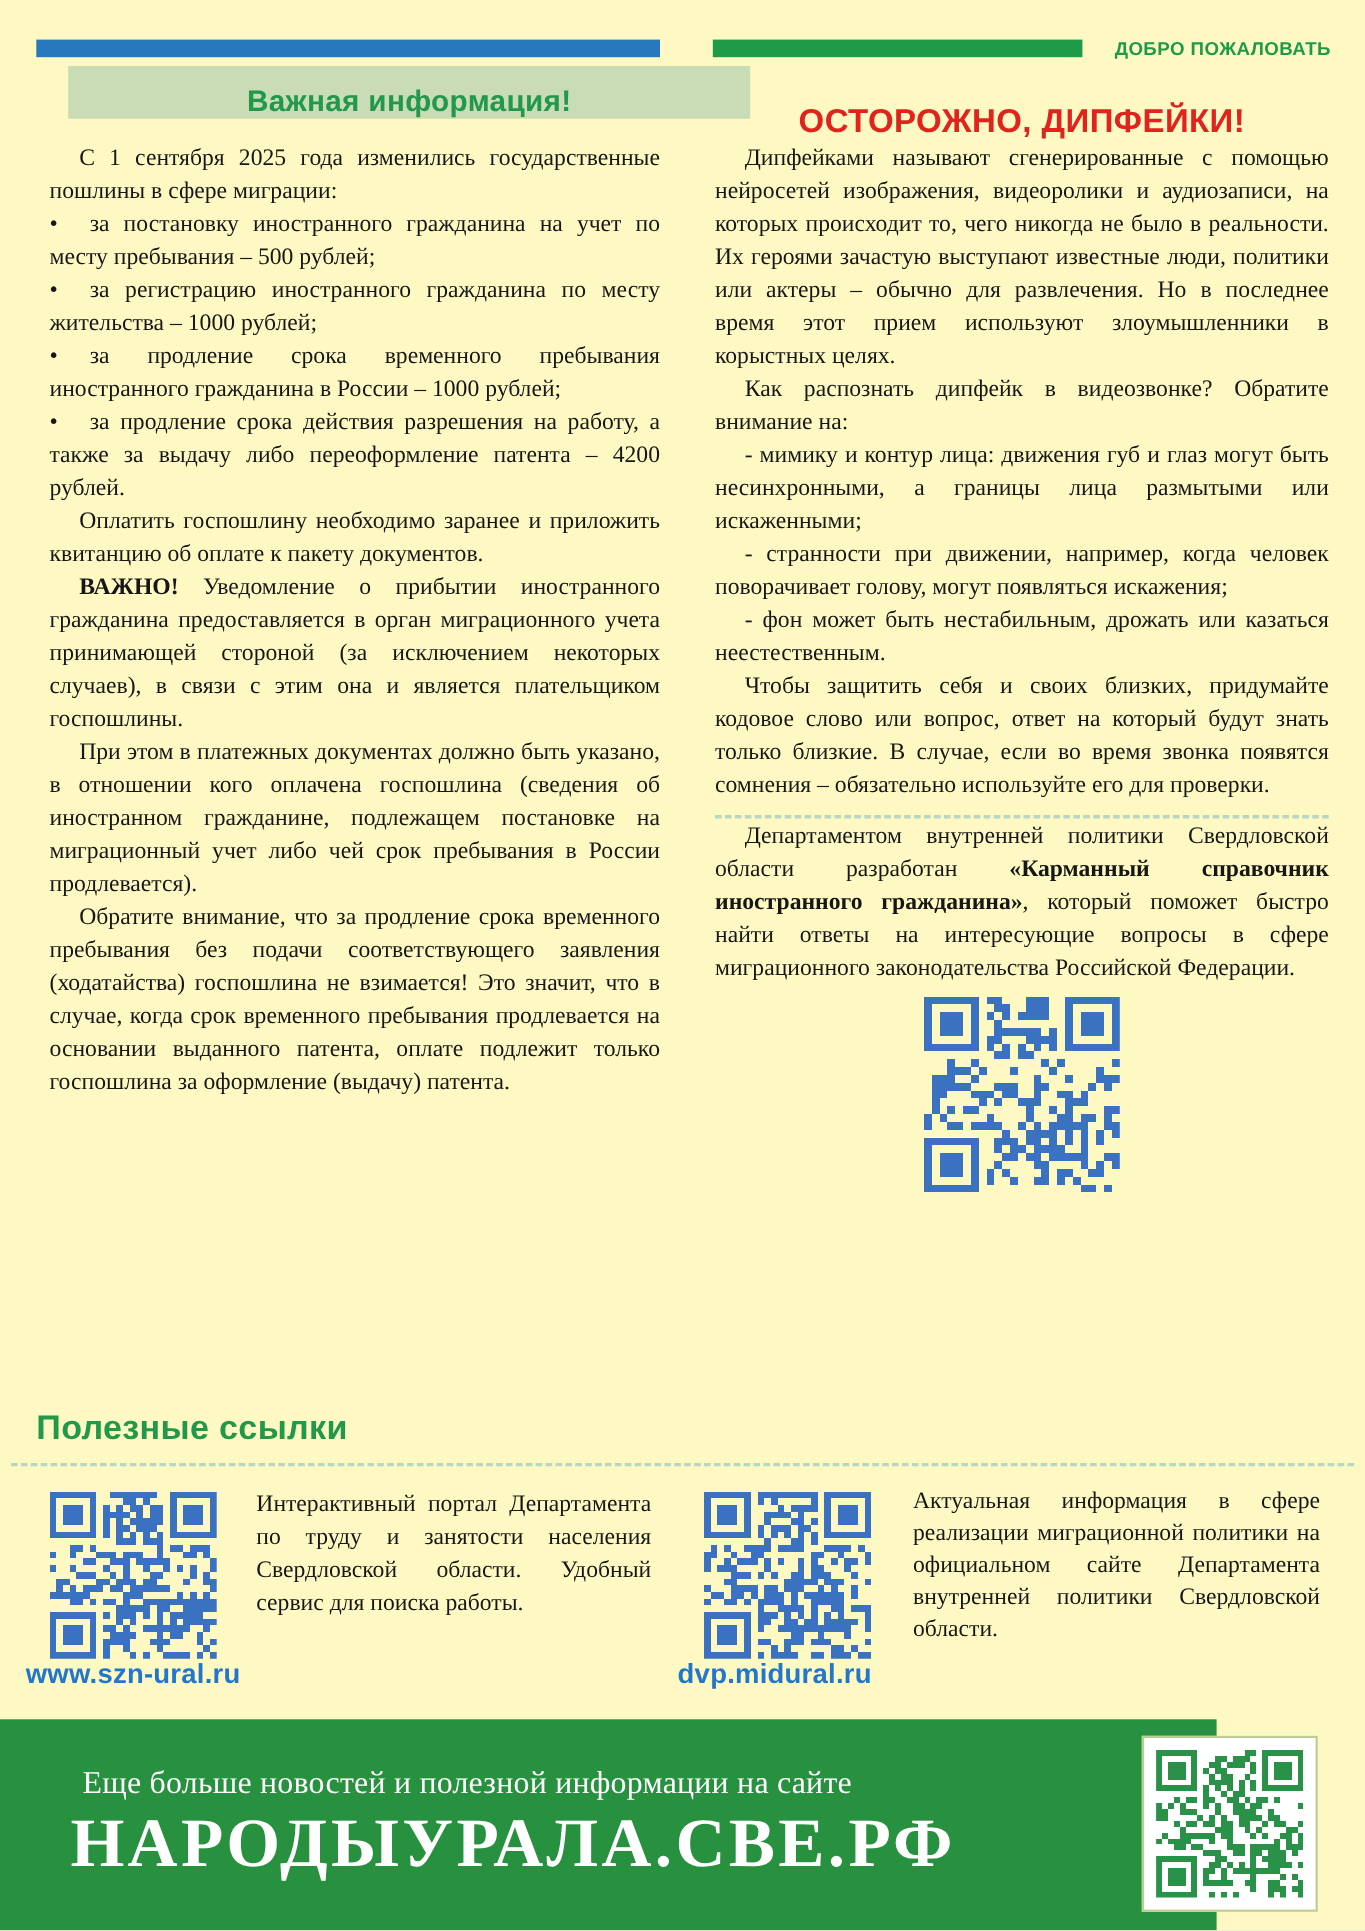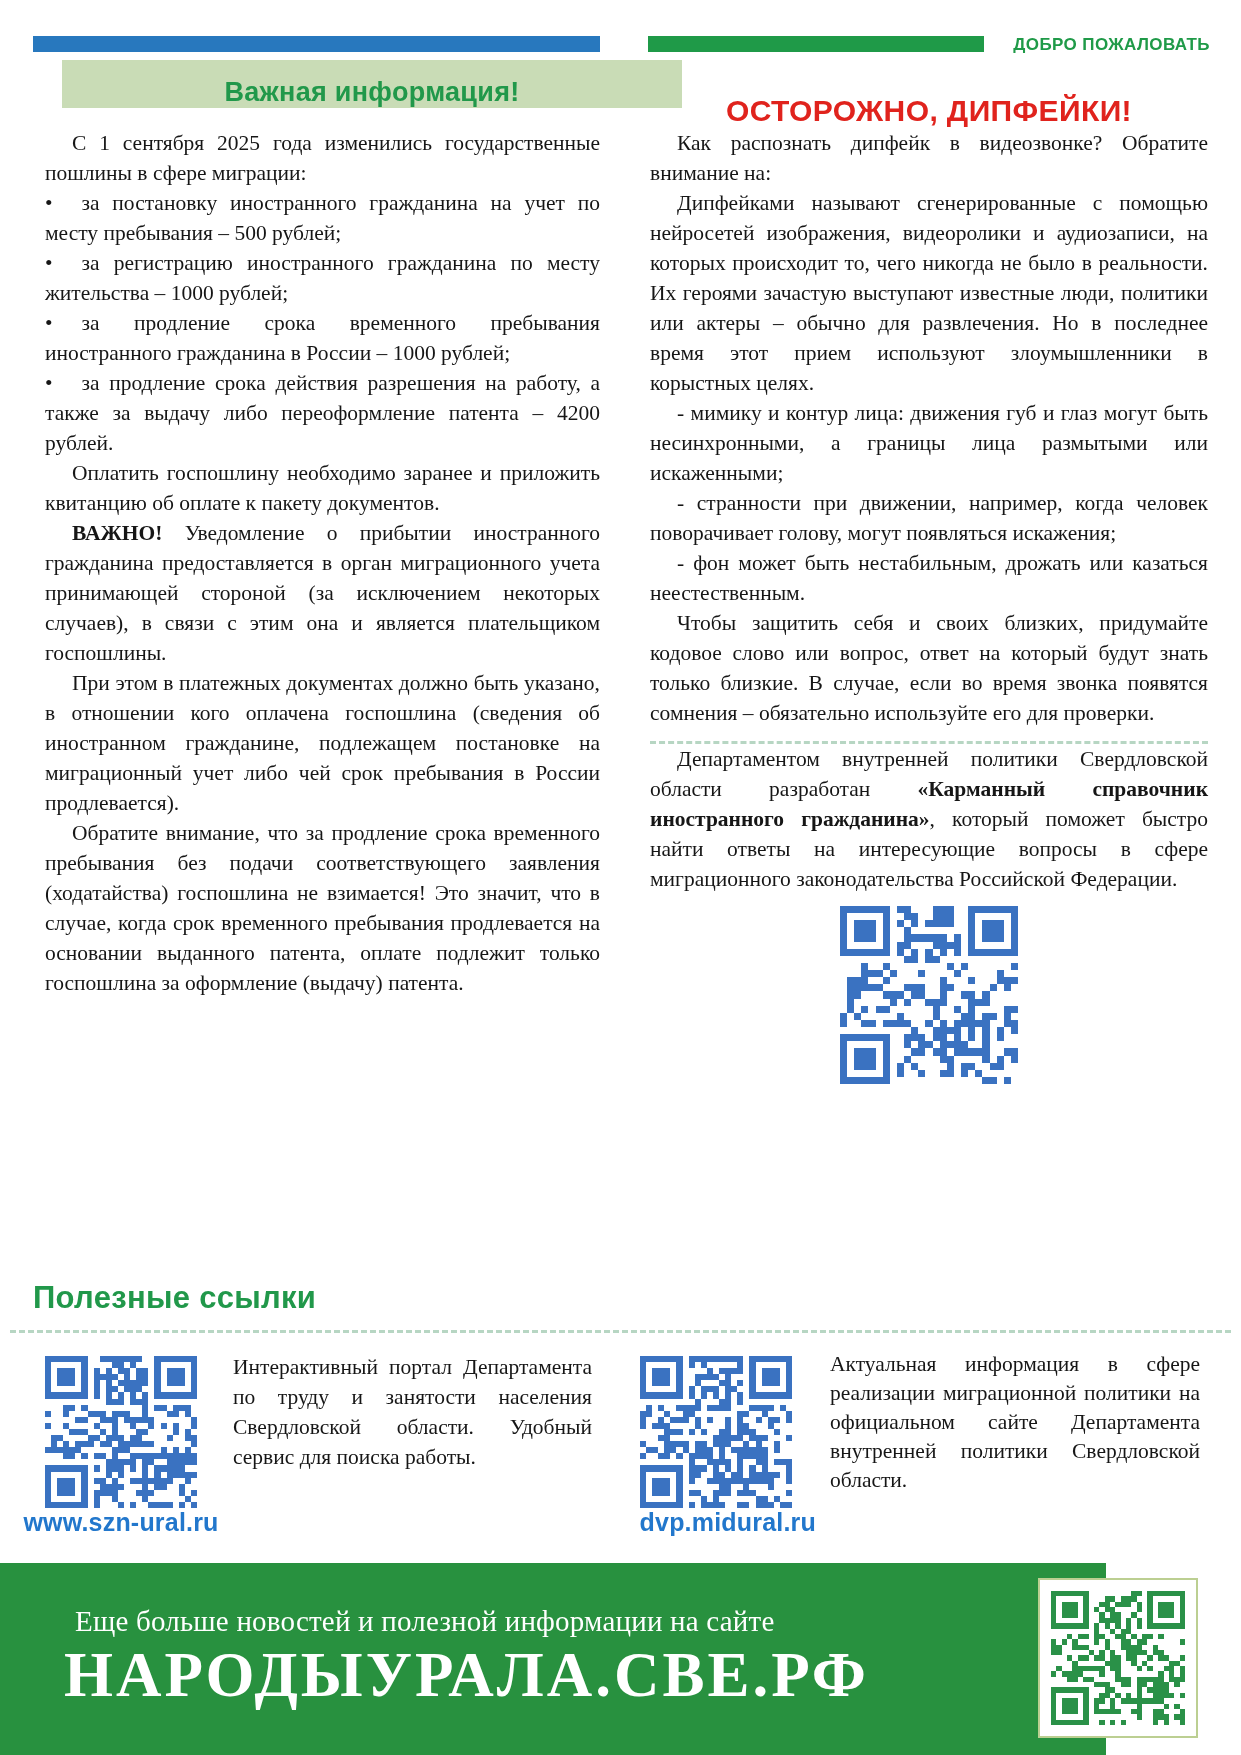--- a/index.html
+++ b/index.html
@@ -1,16 +1,16 @@
 <!DOCTYPE html>
 <html lang="ru"><head>
 <meta charset="utf-8">
 <style>
   html,body{margin:0;padding:0;background:#e8e8e8;}
-  .page{position:relative;width:1241px;height:1755px;background:#ffffff;margin:0 auto;
+  .page{position:relative;width:1241px;height:1755px;background:#fef9c3;margin:0 auto;
         font-family:"Liberation Serif", serif;color:#161616;overflow:hidden;}
 
   
   .bar-blue{position:absolute;left:33px;top:36px;width:567px;height:16px;background:#2878be;}
   .bar-green{position:absolute;left:648px;top:36px;width:336px;height:16px;background:#1f9a48;}
   .welcome{position:absolute;left:978px;top:35px;width:232px;text-align:right;
            font-family:"Liberation Sans", sans-serif;font-weight:bold;font-size:17px;
            color:#1f9a48;letter-spacing:.4px;white-space:nowrap;}
 
   
@@ -38,21 +38,21 @@
   .qr-mid{width:178px;height:178px;margin:12px auto 0 auto;}
 
   
   .links-title{position:absolute;left:33px;top:1280px;font-family:"Liberation Sans", sans-serif;
                font-weight:bold;font-size:31px;color:#21984a;letter-spacing:.3px;text-align:right;}
   .divider-full{position:absolute;left:10px;top:1330px;width:1221px;border:0;border-top:3px dashed #b7d6c3;margin:0;}
 
   .link-qr-1{position:absolute;left:45px;top:1356px;width:152px;height:152px;}
   .link-cap-1{position:absolute;left:21px;top:1508px;width:200px;text-align:center;}
   .link-qr-2{position:absolute;left:640px;top:1356px;width:152px;height:152px;}
-  .link-cap-2{position:absolute;left:616px;top:1508px;width:200px;text-align:right;}
+  .link-cap-2{position:absolute;left:616px;top:1508px;width:200px;text-align:left;}
   .link-cap{font-family:"Liberation Sans", sans-serif;font-weight:bold;font-size:25px;
             color:#2277cc;letter-spacing:.2px;white-space:nowrap;}
   .link-text{position:absolute;font-size:21.5px;line-height:30px;text-align:justify;}
   .link-text-1{left:233px;top:1352px;width:359px;}
   .link-text-2{left:830px;top:1350px;width:370px;line-height:29px;}
 
   
   .footer{position:absolute;left:0;top:1563px;width:1106px;height:192px;background:#28913f;
           font-family:Liberation Serif, serif;color:#ffffff;}
   .footer-line1{position:absolute;left:75px;top:42px;font-size:29px;letter-spacing:.2px;white-space:nowrap;}
@@ -83,22 +83,22 @@
     <p><span class="bmark">•</span><span>за регистрацию иностранного гражданина по месту жительства – 1000 рублей;</span></p>
     <p><span class="bmark">•</span><span>за продление срока временного пребывания иностранного гражданина в России – 1000 рублей;</span></p>
     <p><span class="bmark">•</span><span>за продление срока действия разрешения на работу, а также за выдачу либо переоформление патента – 4200 рублей.</span></p>
     <p class="indent">Оплатить госпошлину необходимо заранее и приложить квитанцию об оплате к пакету документов.</p>
     <p class="indent"><b>ВАЖНО!</b> <span>Уведомление о прибытии иностранного гражданина предоставляется в орган миграционного учета принимающей стороной (за исключением некоторых случаев), в связи с этим она и является плательщиком госпошлины.</span></p>
     <p class="indent">При этом в платежных документах должно быть указано, в отношении кого оплачена госпошлина (сведения об иностранном гражданине, подлежащем постановке на миграционный учет либо чей срок пребывания в России продлевается).</p>
     <p class="indent">Обратите внимание, что за продление срока временного пребывания без подачи соответствующего заявления (ходатайства) госпошлина не взимается! Это значит, что в случае, когда срок временного пребывания продлевается на основании выданного патента, оплате подлежит только госпошлина за оформление (выдачу) патента.</p>
   </div>
 
   <div class="col col-right">
+    <p class="indent">Дипфейками называют сгенерированные с помощью нейросетей изображения, видеоролики и аудиозаписи, на которых происходит то, чего никогда не было в реальности. Их героями зачастую выступают известные люди, политики или актеры – обычно для развлечения. Но в последнее время этот прием используют злоумышленники в корыстных целях.</p>
     <p class="indent">Как распознать дипфейк в видеозвонке? Обратите внимание на:</p>
-    <p class="indent">Дипфейками называют сгенерированные с помощью нейросетей изображения, видеоролики и аудиозаписи, на которых происходит то, чего никогда не было в реальности. Их героями зачастую выступают известные люди, политики или актеры – обычно для развлечения. Но в последнее время этот прием используют злоумышленники в корыстных целях.</p>
     <p class="indent">-  мимику и контур лица: движения губ и глаз могут быть несинхронными, а границы лица размытыми или искаженными;</p>
     <p class="indent">- странности при движении, например, когда человек поворачивает голову, могут появляться искажения;</p>
     <p class="indent">- фон может быть нестабильным, дрожать или казаться неестественным.</p>
     <p class="indent">Чтобы защитить себя и своих близких, придумайте кодовое слово или вопрос, ответ на который будут знать только близкие. В случае, если во время звонка появятся сомнения – обязательно используйте его для проверки.</p>
     <hr class="divider-dashed divider-right">
     <p class="indent booklet"><span>Департаментом внутренней политики Свердловской области разработан</span> <b>«Карманный справочник иностранного гражданина»</b><span>, который поможет быстро найти ответы на интересующие вопросы в сфере миграционного законодательства Российской Федерации.</span></p>
     <div class="qr qr-mid"><svg viewBox="0 0 25 25" width="100%" height="100%" shape-rendering="crispEdges" fill="#3a72c1">
           <rect x="8" y="0" width="1" height="1"></rect>
           <rect x="9" y="0" width="1" height="1"></rect>
           <rect x="13" y="0" width="1" height="1"></rect>

